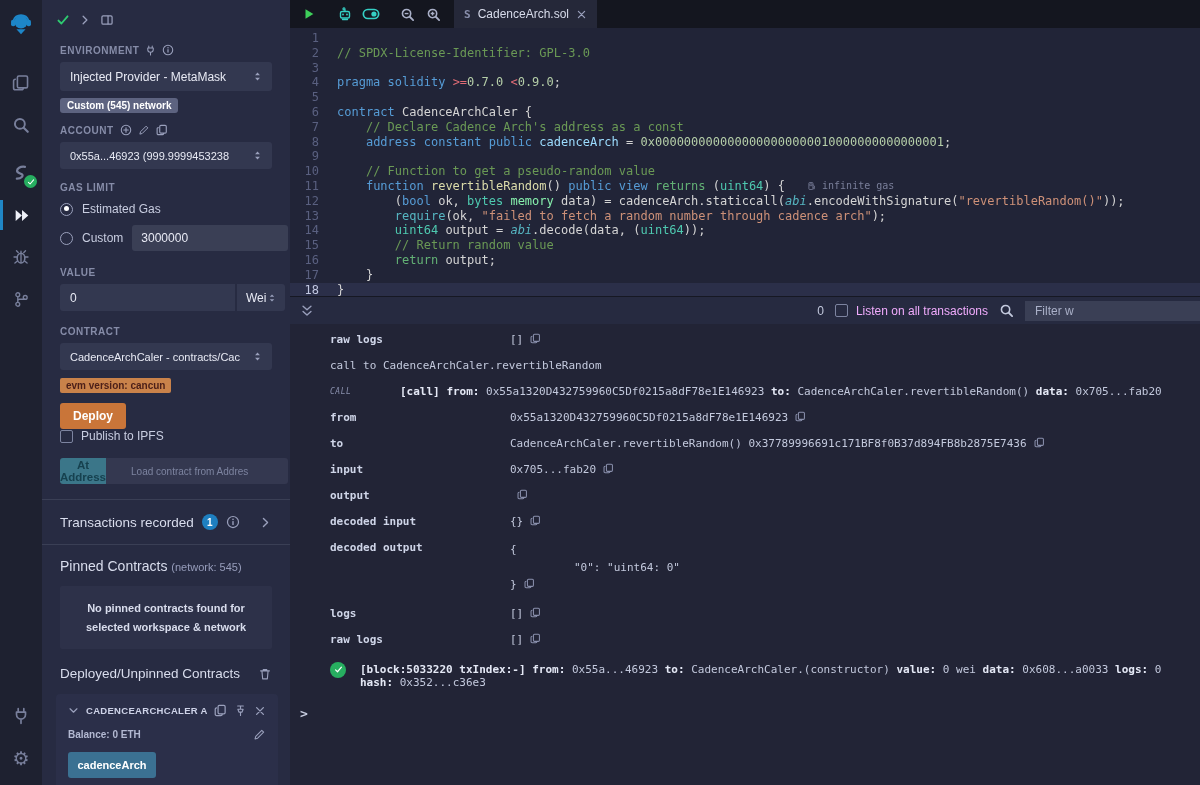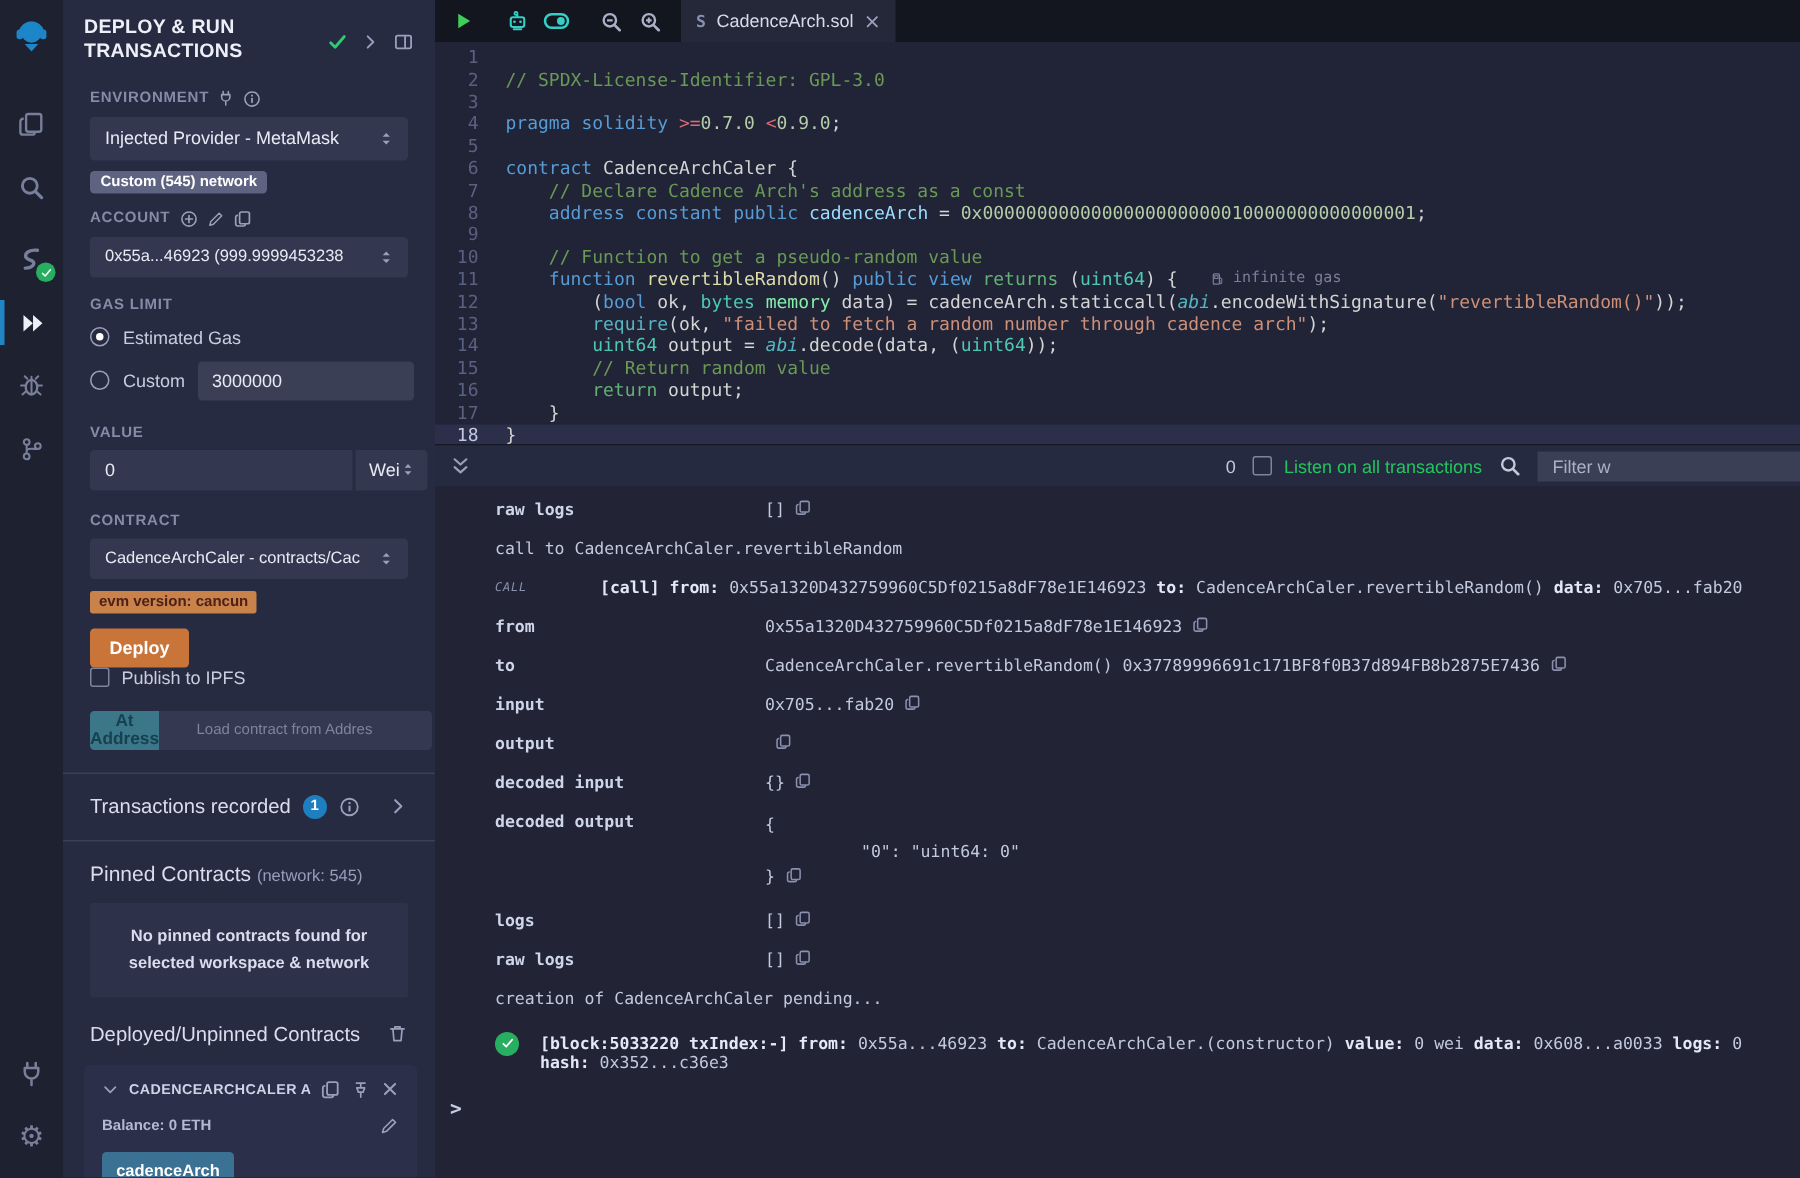--- a/index.html
+++ b/index.html
@@ -25,21 +25,21 @@
   .sec { padding:0 18px; }
   .lbl { display:flex; align-items:center; gap:6px; font-size:10px; font-weight:bold; letter-spacing:.5px; color:#868ca8; margin-top:13px; }
   .select { margin-top:6px; background:#333850; border-radius:3px; height:29px; display:flex; align-items:center; padding:0 8px 0 10px; cursor:pointer; }
   .select .val { flex:1; font-size:12px; color:#e8eaf4; white-space:nowrap; overflow:hidden; }
   .select.small { height:27px; } .select.small .val { font-size:11px; }
   .stepper { color:#9aa0bc; flex:0 0 auto; }
   .net-badge { display:inline-block; margin-top:7px; background:#5d6380; color:#fff; font-size:10px; font-weight:bold; padding:2px 7px; border-radius:3px; }
   .radio-row { display:flex; align-items:center; gap:9px; margin-top:9px; font-size:12px; color:#c8cde0; }
   .radio { width:13px; height:13px; border:1.5px solid #9aa0bc; border-radius:50%; position:relative; flex:0 0 13px; cursor:pointer; }
   .radio.sel::after { content:""; position:absolute; left:2.5px; top:2.5px; width:5px; height:5px; border-radius:50%; background:#fff; }
-  .ginput { margin-left:auto; width:144px; height:26px; background:#3a3f55; border:none; border-radius:3px; color:#e8eaf4; font-size:12px; padding:0 9px; font-family:"Liberation Sans",sans-serif; }
+  .ginput { margin-left:auto; width:156px; height:26px; background:#3a3f55; border:none; border-radius:3px; color:#e8eaf4; font-size:12px; padding:0 9px; font-family:"Liberation Sans",sans-serif; }
   .vrow { display:flex; margin-top:6px; gap:2px; }
   .vinput { flex:1; height:27px; background:#333850; border:none; border-radius:3px 0 0 3px; color:#e8eaf4; font-size:12px; padding:0 10px; font-family:"Liberation Sans",sans-serif; }
   .unit { width:58px; background:#333850; border-radius:0 3px 3px 0; display:flex; align-items:center; justify-content:space-between; padding:0 7px 0 9px; font-size:12px; color:#e8eaf4; cursor:pointer; }
   .evm-badge { display:inline-block; margin-top:8px; background:#c9824a; color:#4d2019; font-size:10px; font-weight:bold; padding:2px 6px; border-radius:2px; }
   .deploy-btn { display:block; margin-top:10px; width:66px; height:26px; background:#c97539; color:#fff; font-weight:bold; font-size:12px; border:none; border-radius:3px; cursor:pointer; font-family:"Liberation Sans",sans-serif; }
   .chk-row { display:flex; align-items:center; gap:8px; margin-top:0; font-size:12px; color:#c8cde0; }
   .chk { width:13px; height:13px; border:1px solid #7d84a0; border-radius:2px; background:transparent; flex:0 0 13px; cursor:pointer; }
   .ataddr-row { display:flex; margin-top:15px; }
   .ataddr-btn { width:84px; height:26px; background:#3b7689; color:#16414f; font-weight:bold; font-size:11.5px; border:none; border-radius:3px 0 0 3px; cursor:pointer; font-family:"Liberation Sans",sans-serif; }
   .ataddr-input { flex:1; height:26px; background:#343850; border:none; border-radius:0 3px 3px 0; color:#c8cde0; font-size:10px; padding:0 25px; font-family:"Liberation Sans",sans-serif; }
@@ -83,21 +83,21 @@
   .tk-v{color:#9cdcfe}.tk-m{color:#86efac}.tk-q{color:#56b6c2}.tk-r{color:#63b175}
   .tk-ab{color:#56b6c2;font-style:italic}
   .gas { display:inline-flex; align-items:center; gap:5px; margin-left:22px; color:#7a7f9a; font-size:10px; }
 
   
   .terminal { flex:1; background:#222436; display:flex; flex-direction:column; min-height:0; border-top:1px solid #161823; }
   .t-head { height:27px; flex:0 0 27px; background:#262a40; display:flex; align-items:center; overflow:hidden; padding-left:10px; }
   .t-head .dchev { color:#9aa0bc; }
   .t-right { margin-left:auto; display:flex; align-items:center; gap:11px; }
   .t-count { font-size:12px; color:#c3c9dd; }
-  .t-listen { display:flex; align-items:center; gap:8px; font-size:12px; color:#22c55e;text-align:center; }
+  .t-listen { display:flex; align-items:center; gap:8px; font-size:12px; color:#f0abfc;text-align:center; }
   .t-search { color:#c3c9dd; }
   .t-filter { flex:0 0 140px; height:20px; background:#3a3f55; border:none; color:#c3c9dd; font-size:12px; padding:0 10px; font-family:"Liberation Sans",sans-serif; }
   .t-filter::placeholder { color:#aab0c8; }
   .t-body { flex:1; overflow:hidden; padding:9px 0 0 40px; font-family:"DejaVu Sans Mono",monospace; font-size:11px; color:#c3c9dd; }
   .t-row { margin-bottom:13px; display:flex; align-items:flex-start; }
   .t-row.mt-lg { margin-top:8px; } .t-row.mt-xl { margin-top:17px; }
   .t-k { flex:0 0 180px; font-weight:bold; color:#cfd5e8; }
   .t-v { white-space:pre-wrap; }
   .t-plain { color:#c3c9dd; }
   .mini-tag { flex:0 0 70px; font-size:8px; font-style:italic; letter-spacing:.5px; color:#8a90ad; text-transform:uppercase; padding-top:2px; }
@@ -269,21 +269,20 @@
         <use href="#i-plug"></use>
       </svg>
     </div>
   <div class="ric" style="margin-bottom:6px">
       <span class="gear-glyph">⚙</span>
     </div>
 </div>
 
 <div class="panel">
   <div class="p-head">
-    <div class="p-title">DEPLOY &amp; RUN TRANSACTIONS</div>
     <div class="p-head-icons">
       <span style="color:#2ecc71">
           <svg width="14" height="14">
             <use href="#i-check"></use>
           </svg>
         </span>
       <span>
           <svg width="12" height="12">
             <use href="#i-chev-r"></use>
           </svg>
@@ -629,23 +628,20 @@
         </div>
         <div class="t-row">
           <span class="t-k">raw logs</span>
           <span class="t-v">[]</span>
           <span class="copy-btn">
             <svg width="11" height="11">
               <use href="#i-copy"></use>
             </svg>
           </span>
         </div>
-        <div class="t-row mt-lg">
-          <span class="t-plain">creation of CadenceArchCaler pending...</span>
-        </div>
         <div class="t-row mt-xl">
           <span class="blk-check">
             <svg width="9" height="9">
               <use href="#i-check"></use>
             </svg>
           </span>
           <span class="t-v"><span class="seg-b">[block:5033220 txIndex:-]</span><span> </span><span class="seg-b">from:</span><span> 0x55a...46923 </span><span class="seg-b">to:</span><span> CadenceArchCaler.(constructor) </span><span class="seg-b">value:</span><span> 0 wei </span><span class="seg-b">data:</span><span> 0x608...a0033 </span><span class="seg-b">logs:</span><span> 0 </span><span class="seg-b">hash:</span><span> 0x352...c36e3</span></span>
         </div>
         <div class="t-row mt-xl">
           <span class="t-prompt">&gt;</span>

